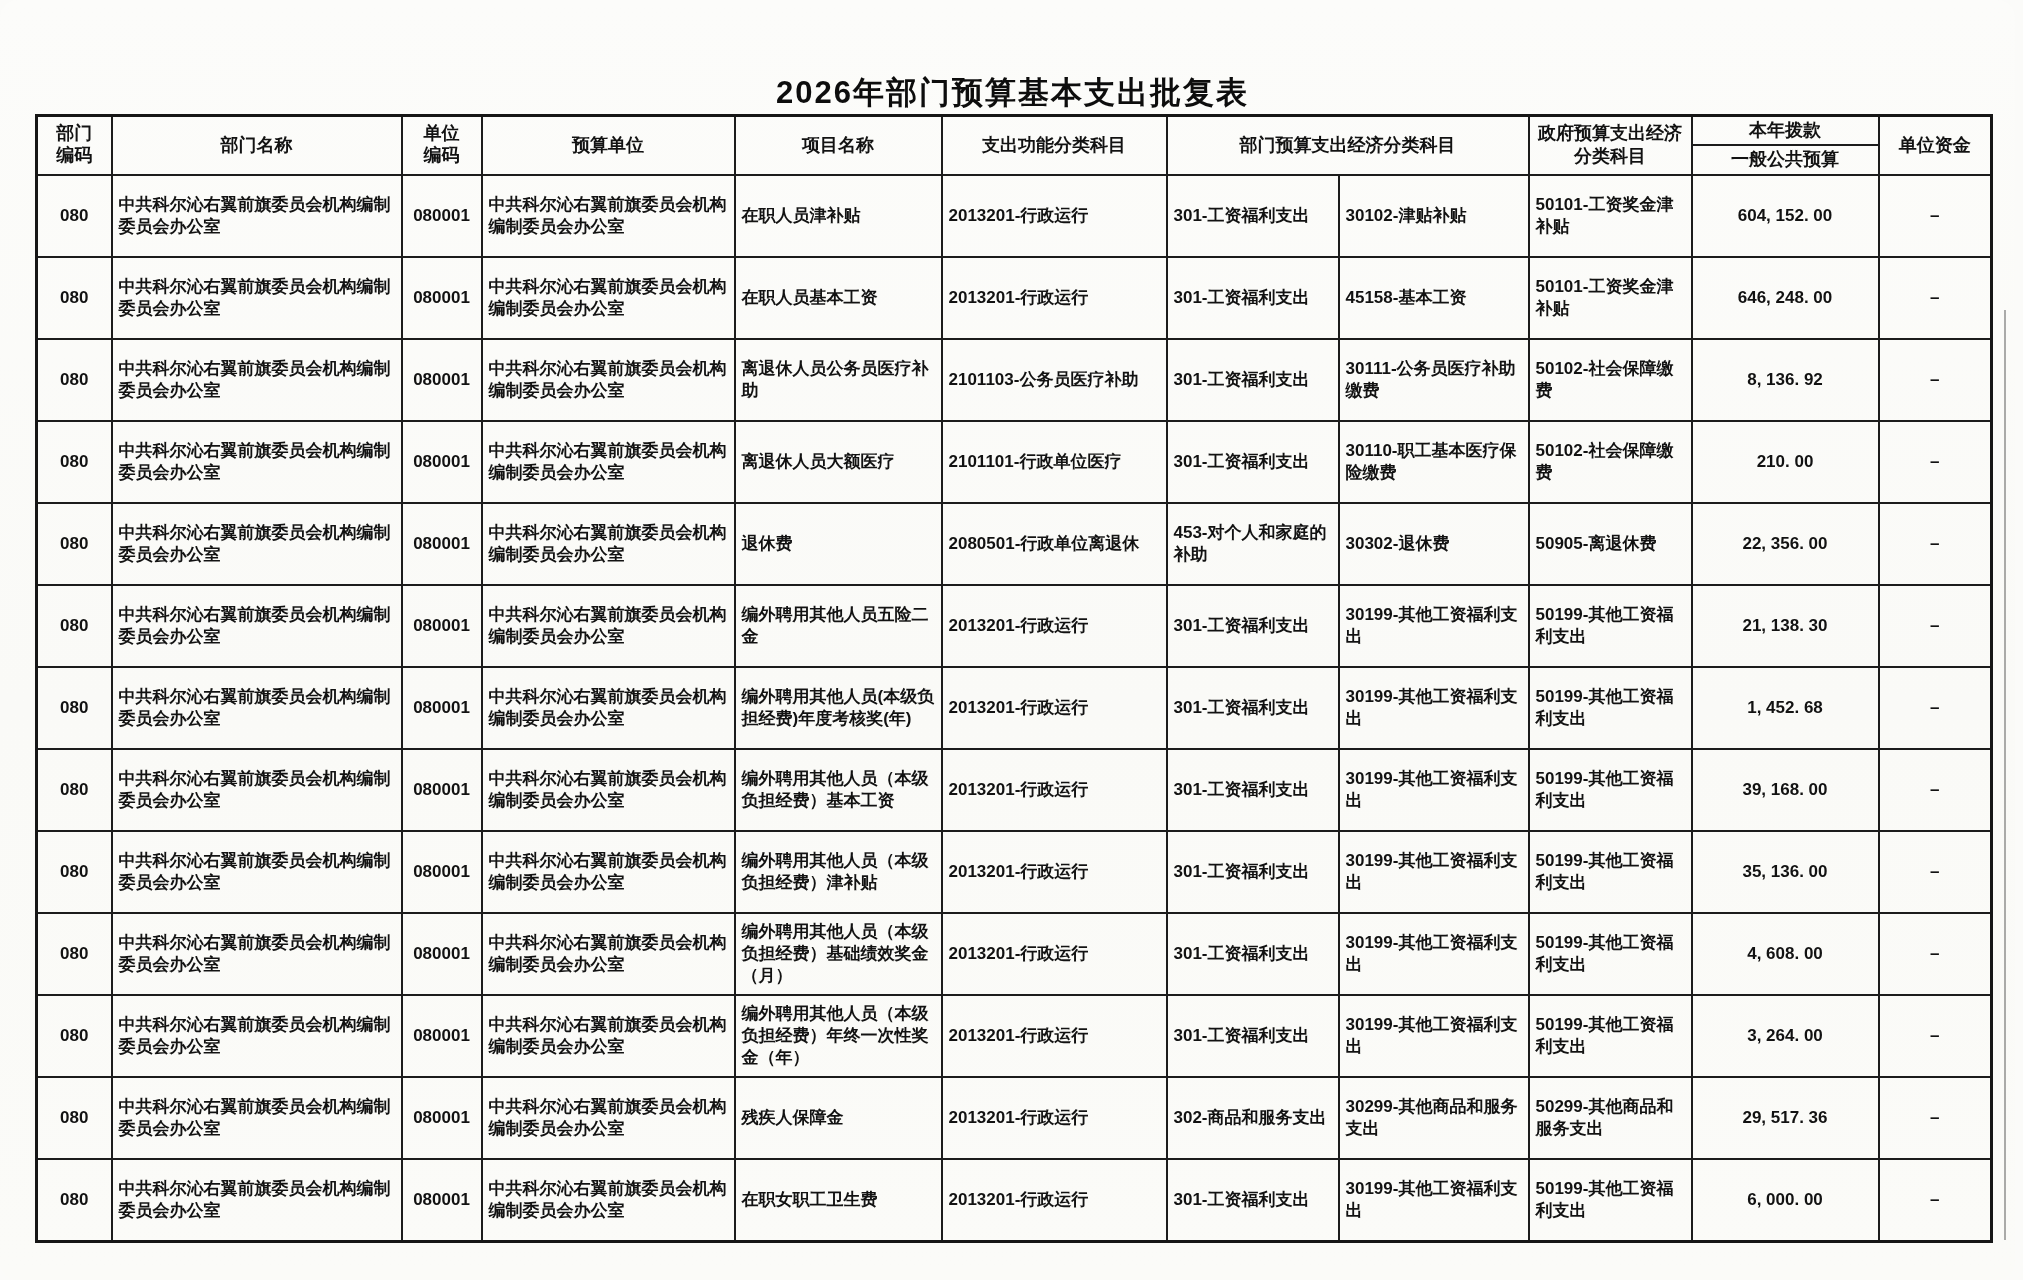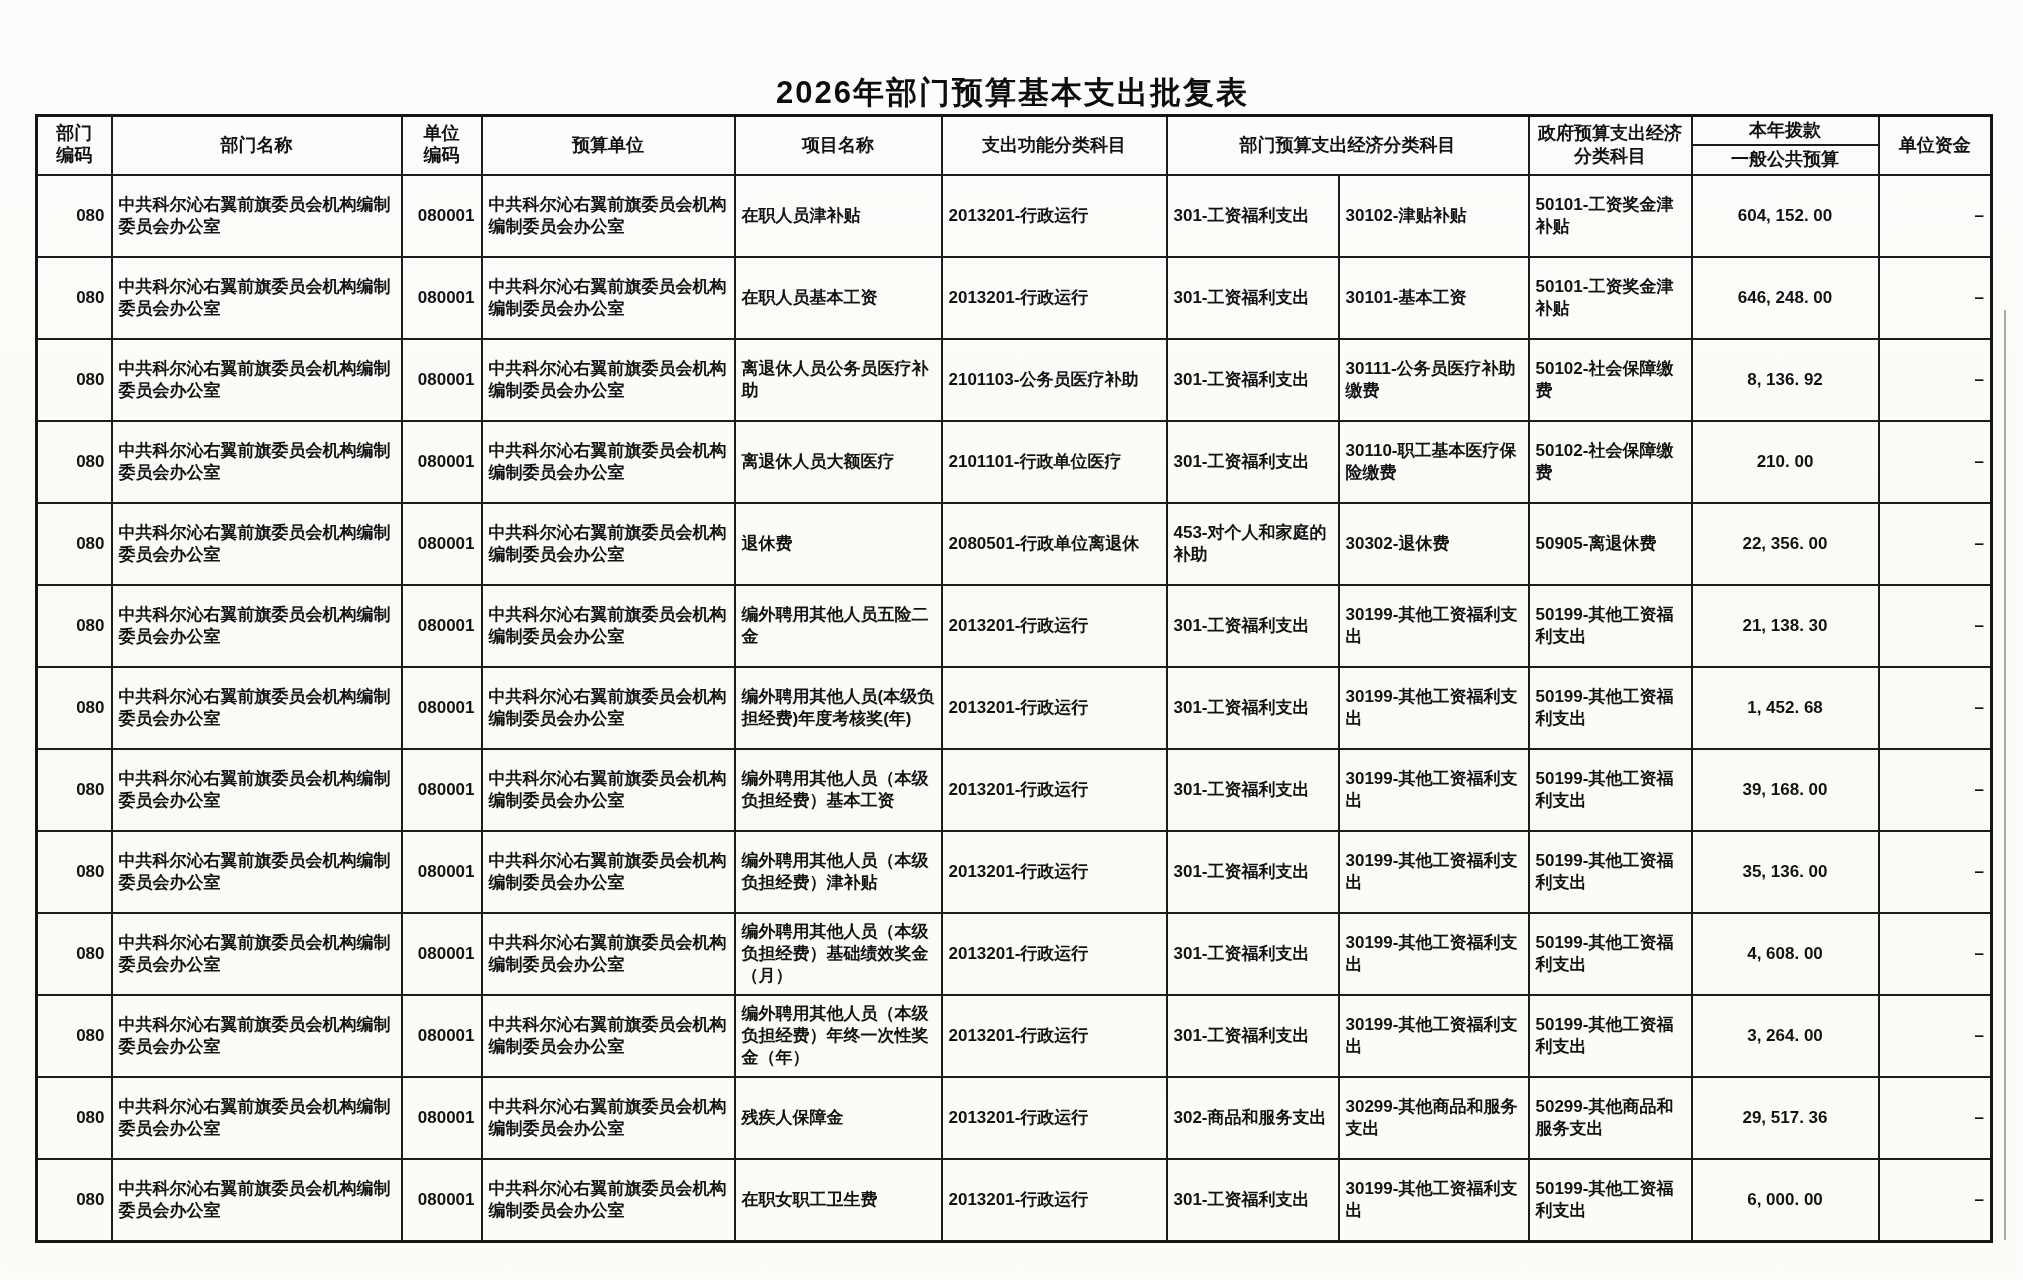--- a/index.html
+++ b/index.html
@@ -55,21 +55,21 @@
     padding: 2px 6px;
     height: 22px;
   }
   th.th-wrap2 { padding: 2px 10px; word-break: break-all; margin-left: 31px; }
   .two-col-wrap { display: inline-block; width: 2.3em; word-break: break-all; line-height: 1.2; }
   table.budget td {
     font-size: 17px;
     padding: 4px 6px;
     height: 72px;
   }
-  td.c-center { text-align: right; }
+  td.c-center { text-align: center; }
   td.c-left   { text-align: left; word-break: break-all; }
   td.c-right  { text-align: center; padding-right: 12px; white-space: nowrap; }
   .scan-artifact {
     position: absolute;
     top: 310px;
     right: 9px;
     width: 2px;
     height: 930px;
     background: rgba(20,20,20,0.35);
   }
@@ -128,21 +128,21 @@
       <td class="c-center">–</td>
     </tr>
         <tr>
       <td class="c-center">080</td>
       <td class="c-left">中共科尔沁右翼前旗委员会机构编制委员会办公室</td>
       <td class="c-center">080001</td>
       <td class="c-left">中共科尔沁右翼前旗委员会机构编制委员会办公室</td>
       <td class="c-left">在职人员基本工资</td>
       <td class="c-left">2013201-行政运行</td>
       <td class="c-left">301-工资福利支出</td>
-      <td class="c-left">30101-基本工资</td>
+      <td class="c-left">45158-基本工资</td>
       <td class="c-left">50101-工资奖金津补贴</td>
       <td class="c-right">646, 248. 00</td>
       <td class="c-center">–</td>
     </tr>
         <tr>
       <td class="c-center">080</td>
       <td class="c-left">中共科尔沁右翼前旗委员会机构编制委员会办公室</td>
       <td class="c-center">080001</td>
       <td class="c-left">中共科尔沁右翼前旗委员会机构编制委员会办公室</td>
       <td class="c-left">离退休人员公务员医疗补助</td>

